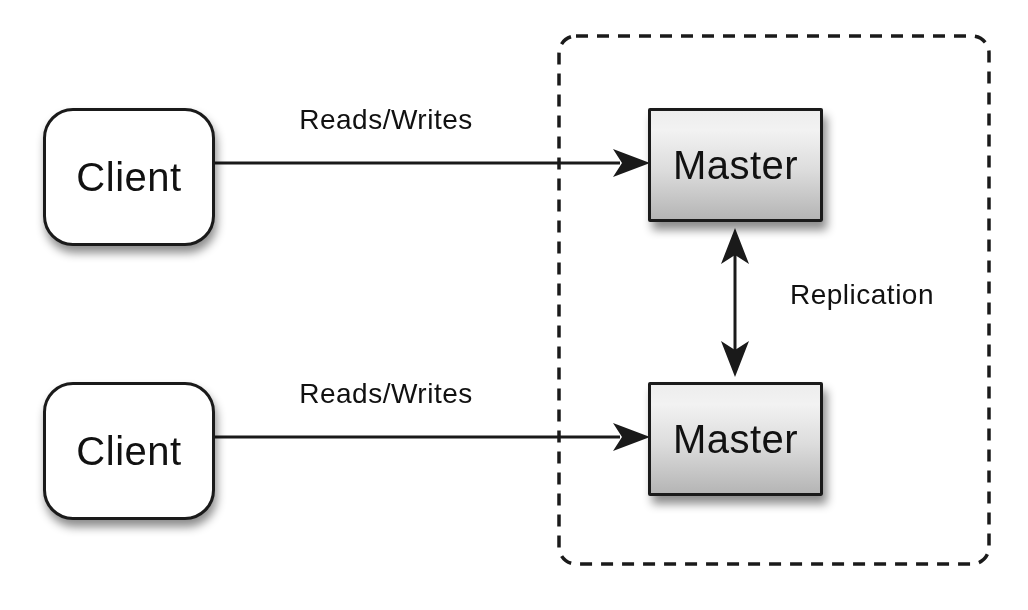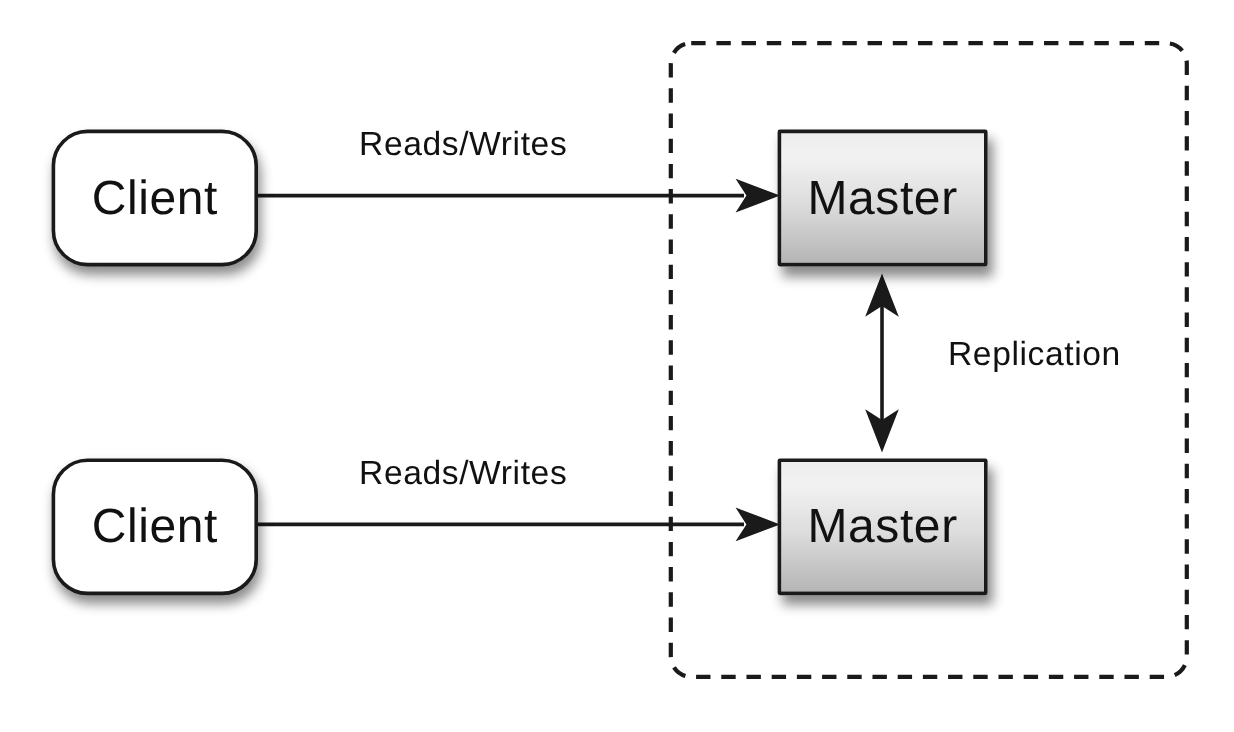--- a/index.html
+++ b/index.html
@@ -27,21 +27,21 @@
     display: flex;
     align-items: center;
     justify-content: center;
     box-sizing: border-box;
     font-size: 40px;
     color: #111111;
     letter-spacing: 0.5px;
   }
   .client-node {
     width: 172px;
-    height: 114px;
+    height: 138px;
     left: 43px;
     border: 3px solid #1a1a1a;
     border-radius: 30px;
     background: #ffffff;
     box-shadow: 2px 7px 10px rgba(0,0,0,0.45);
   }
   .client-top { top: 108px; }
   .client-bottom { top: 382px; }
   .master-node {
     width: 175px;

